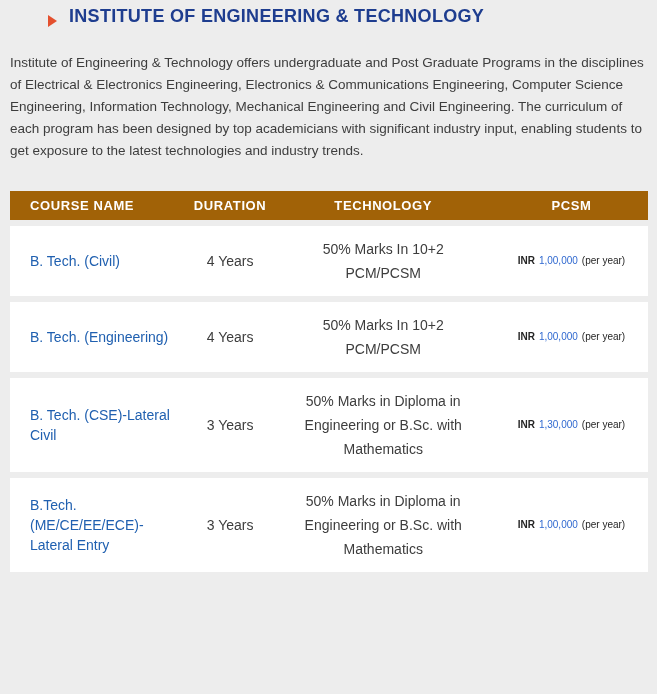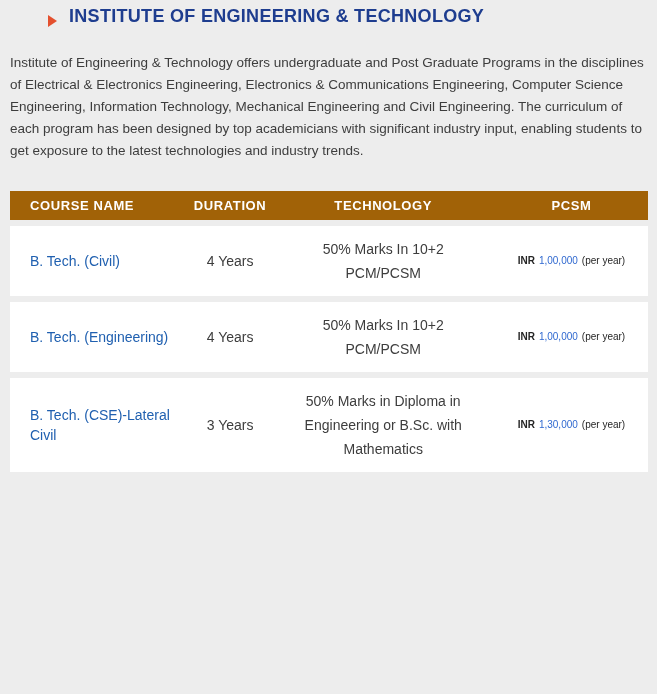--- a/index.html
+++ b/index.html
@@ -116,17 +116,23 @@
         <td>4 Years</td>
         <td>50% Marks In 10+2 PCM/PCSM</td>
         <td class="fees"><span class="fee-currency">INR</span><span class="fee-amount">1,00,000</span><span class="fee-suffix">(per year)</span></td>
       </tr>
       <tr>
         <td class="course">B. Tech. (CSE)-Lateral Civil</td>
         <td>3 Years</td>
         <td>50% Marks in Diploma in Engineering or B.Sc. with Mathematics</td>
         <td class="fees"><span class="fee-currency">INR</span><span class="fee-amount">1,30,000</span><span class="fee-suffix">(per year)</span></td>
       </tr>
+      <tr>
+        <td class="course">B.Tech. (ME/CE/EE/ECE)- Lateral Entry</td>
+        <td>3 Years</td>
+        <td>50% Marks in Diploma in Engineering or B.Sc. with Mathematics</td>
+        <td class="fees"><span class="fee-currency">INR</span><span class="fee-amount">1,00,000</span><span class="fee-suffix">(per year)</span></td>
+      </tr>
 
     </tbody>
   </table>
 
 </div>
 
 </body></html>

